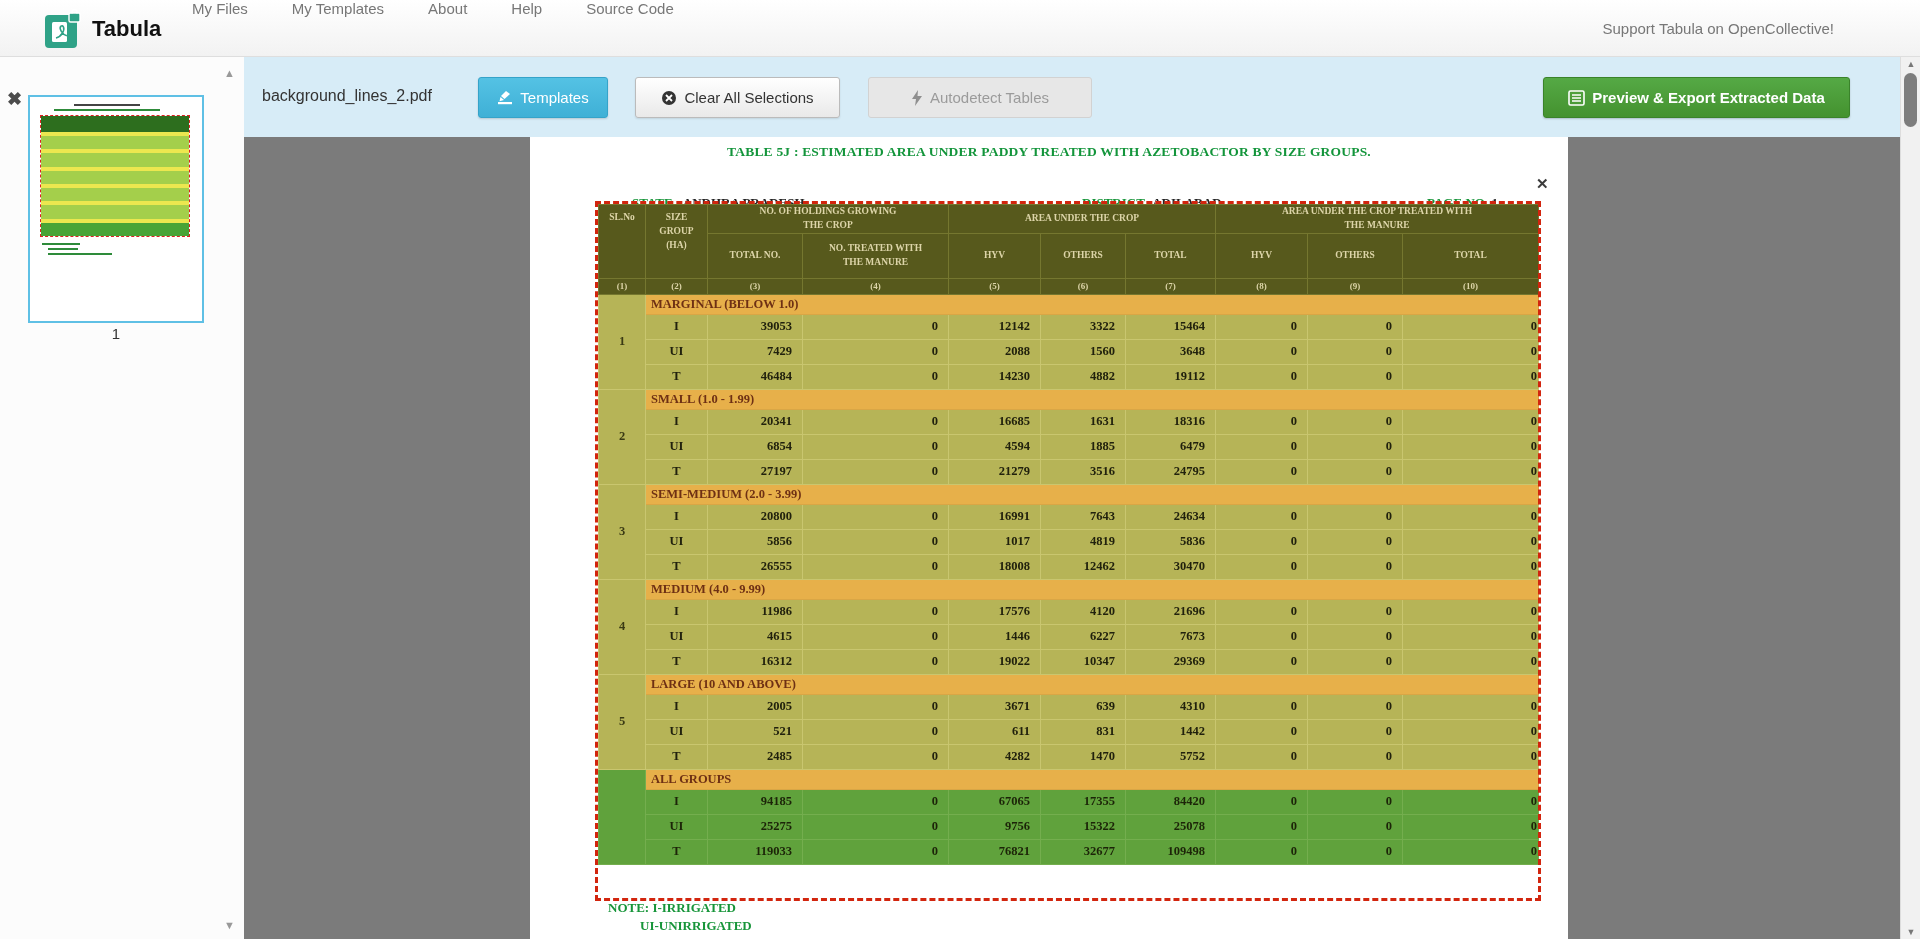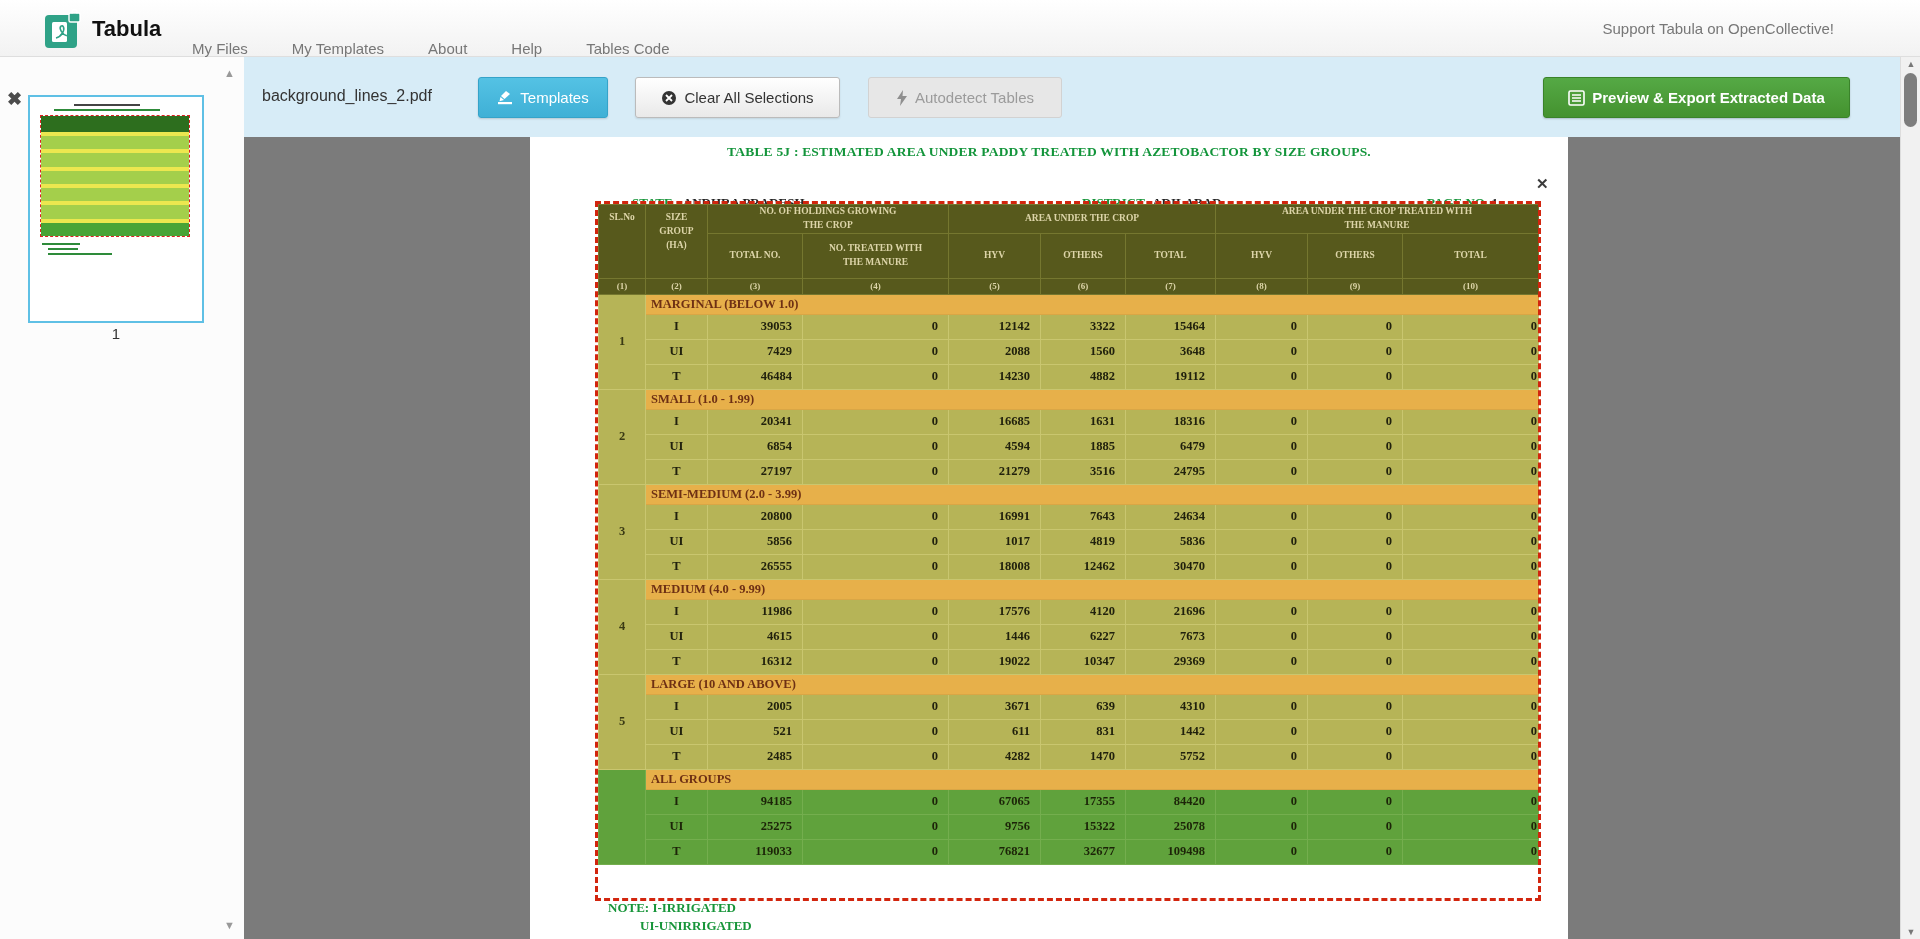--- a/index.html
+++ b/index.html
@@ -5,21 +5,21 @@
   * { margin:0; padding:0; box-sizing:border-box; }
   html,body { width:1920px; height:939px; overflow:hidden; }
   body { position:relative; font-family:"Liberation Sans", sans-serif; background:#fff; }
 
   
   #navbar { position:absolute; left:0; top:0; width:1920px; height:57px;
             background:linear-gradient(#ffffff,#f2f2f2); border-bottom:1px solid #dedede; z-index:5; }
   #logo { position:absolute; left:44px; top:9px; width:40px; height:40px; }
   #brand { position:absolute; left:92px; top:0; height:73px; line-height:57px;
            font-size:22px; font-weight:bold; color:#111; }
-  #nav-items { position:absolute; left:170px; top:0; height:57px; display:flex; align-items:flex-end; }
+  #nav-items { position:absolute; left:170px; top:0; height:57px; display:flex; align-items:flex-start; }
   .nav-item { padding:0 22px; font-size:15px; color:#777; cursor:pointer; white-space:nowrap; }
   #nav-right { position:absolute; right:86px; top:0; height:57px; line-height:57px;
                font-size:15px; color:#777; cursor:pointer; }
 
   
   #sidebar { position:absolute; left:0; top:57px; width:244px; height:882px; background:#fcfcfc; }
   #thumb-close { position:absolute; left:7px; top:33px; font-size:18px; font-weight:bold;
                  color:#4c4c4c; cursor:pointer; line-height:18px; }
   #thumbnail { position:absolute; left:28px; top:38px; width:176px; height:228px;
                background:#fff; border:2px solid #5fc0e5; cursor:pointer; }
@@ -42,21 +42,21 @@
   .btn { position:absolute; top:20px; height:41px; border-radius:3px; font-size:15px;
          display:flex; align-items:center; justify-content:center; cursor:pointer;
          white-space:nowrap; }
   .btn .ico { margin-right:7px; display:inline-flex; }
   #btn-templates { left:234px; width:130px; color:#fff;
                    background:linear-gradient(#54c2e4,#3fb0d6); border:1px solid #35a3c9;
                    box-shadow:0 1px 2px rgba(0,0,0,.15); }
   #btn-clear { left:391px; width:205px; color:#333;
                background:linear-gradient(#ffffff,#e9e9e9); border:1px solid #bbb;
                box-shadow:0 1px 2px rgba(0,0,0,.1); }
-  #btn-autodetect { left:624px; width:194px; color:#9b9b9b;
+  #btn-autodetect { left:624px; width:224px; color:#9b9b9b;
                     background:#e7e7e7; border:1px solid #d2d2d2; cursor:default; }
   #btn-export { left:1299px; width:307px; color:#fff; font-weight:bold;
                 background:linear-gradient(#55a945,#44922f); border:1px solid #3a832a;
                 box-shadow:0 1px 2px rgba(0,0,0,.2); }
 
   
   #viewer { position:absolute; left:244px; top:137px; width:1656px; height:802px;
             background:#7b7b7b; overflow:hidden; }
   #page { position:absolute; left:286px; top:0; width:1038px; height:802px; background:#fff;
           font-family:"Liberation Serif", serif;padding-left:32px; }
@@ -117,21 +117,21 @@
     <path d="M12 29 q4 -1 6.5 -5 q2 -3.5 1 -6 q-1 -2 -2.8 -.6 q-1.4 1.6 .6 5 q2 3.4 5.6 4.4" stroke="#2fa287" stroke-width="1.6" fill="none"></path>
     <rect x="25" y="4" width="11" height="9" rx="1.5" fill="#2fa287" stroke="#ffffff" stroke-width="1.4"></rect>
     <path d="M28 4.5 v-1.5 a2.5 2.5 0 0 1 5 0 v1.5" stroke="#ffffff" stroke-width="1.4" fill="none"></path>
   </svg>
   <div id="brand">Tabula</div>
   <div id="nav-items">
       <div class="nav-item">My Files</div>
       <div class="nav-item">My Templates</div>
       <div class="nav-item">About</div>
       <div class="nav-item">Help</div>
-      <div class="nav-item">Tables Code</div>
+      <div class="nav-item">Source Code</div>
     </div>
   <div id="nav-right">Support Tabula on OpenCollective!</div>
 </div>
 
 <div id="sidebar">
   <div id="thumb-close">✖</div>
   <div id="thumbnail">
     <div class="thumb-line" style="left:44px; top:7px; width:66px; background:#444;"></div>
     <div class="thumb-line" style="left:24px; top:12px; width:106px;"></div>
     <div id="thumb-table">

